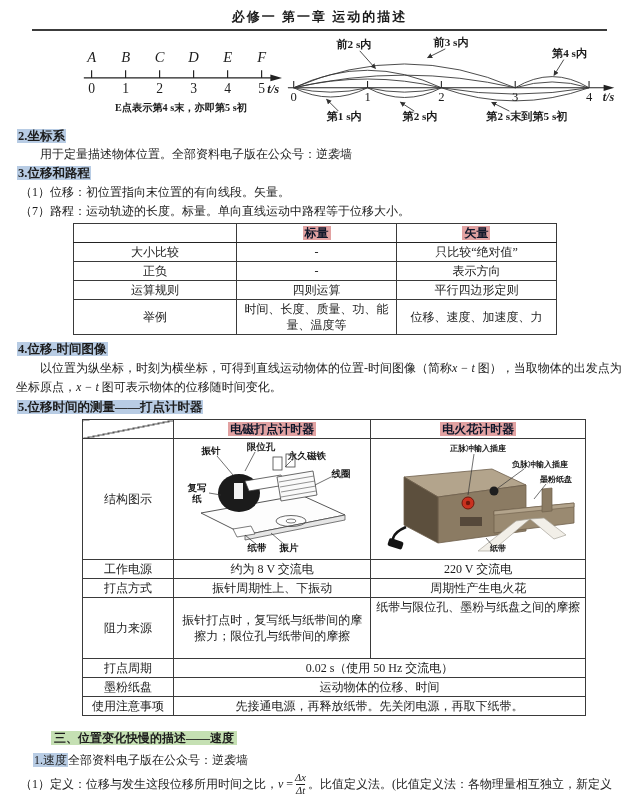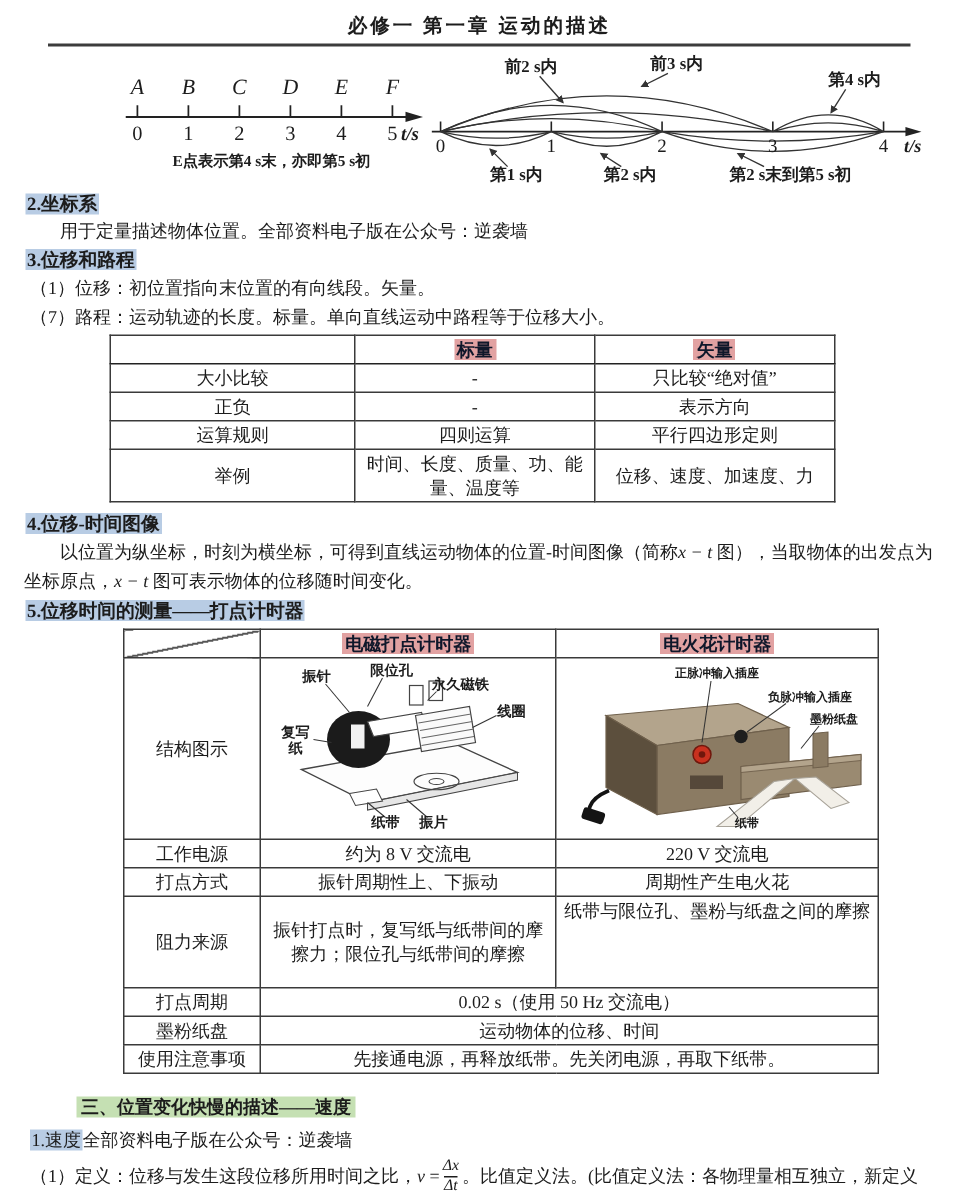--- a/index.html
+++ b/index.html
@@ -29,21 +29,21 @@
   .t1 tr.hdr td{border-bottom:1.5px solid #222;}
   .t2{margin:3px 0 0 66px;width:504px;}
   .t2 td.l{width:82px;} .t2 td.m{width:186px;} .t2 td.r{width:192px;}
   .t2 td.diag{
     background-image:linear-gradient(to bottom right,transparent calc(50% - 0.7px),#555 calc(50% - 0.7px),#555 calc(50% + 0.7px),transparent calc(50% + 0.7px));
   }
   .t2 tr.struct td{height:112px;vertical-align:middle;padding:2px;}
   .t2 tr.res td.m{vertical-align:middle;}
   .t2 tr.res td.r{vertical-align:top;}
   .h-green{font-size:12px;font-weight:bold;margin:12px 0 3px 1px;line-height:20px;padding-left:34px;}
-  .sub-line{line-height:18px;margin:2px 4px;}
+  .sub-line{line-height:18px;margin:2px 17px;}
   .def-line{padding-left:4px;line-height:24px;margin:3px 0 0 0;}
   .frac{display:inline-flex;flex-direction:column;align-items:center;vertical-align:middle;
         font-size:10.5px;line-height:1.05;font-style:italic;margin:0 2px;position:relative;top:-1px;}
   .frac .den{border-top:1px solid #1c1c1c;padding-top:0.5px;}
 </style>
 </head>
 <body>
 
 <div class="page">
 

